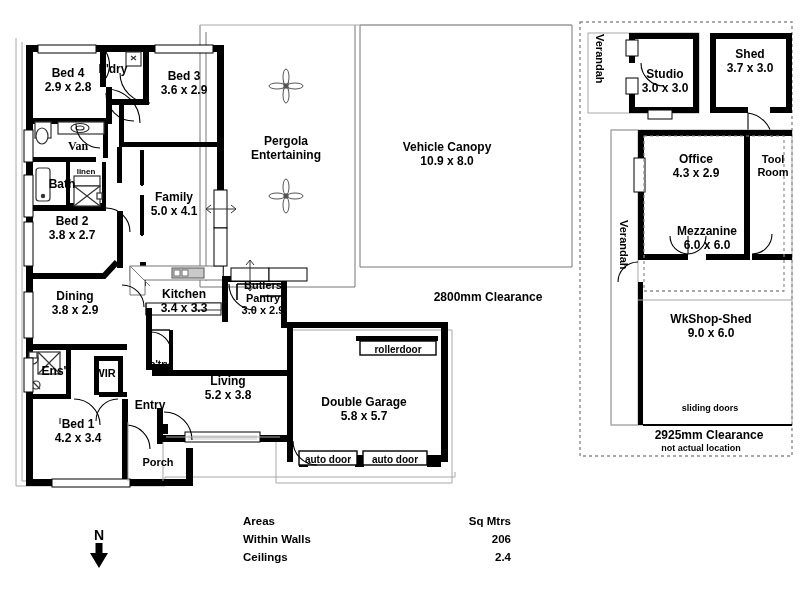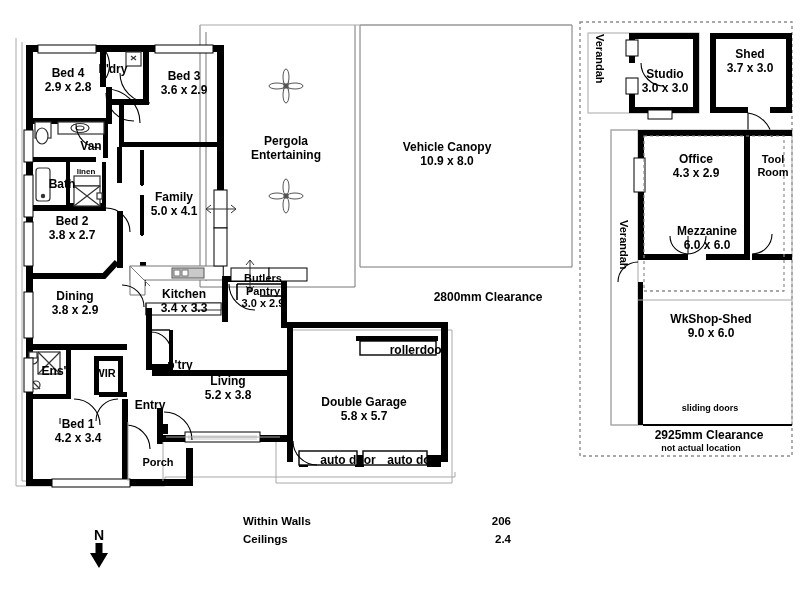--- a/index.html
+++ b/index.html
@@ -7,21 +7,21 @@
     width:800px;height:600px;position:relative;overflow:hidden;
     font-family:"Liberation Sans","DejaVu Sans",sans-serif;
     color:#000;
   }
   #plan{position:absolute;left:0;top:0;width:800px;height:600px;}
   .lbl{position:absolute;text-align:center;line-height:1.15;font-weight:bold;white-space:nowrap;}
   .lbl .nm{display:block;}
   .lbl .dm{display:block;}
   .rm-md{font-size:12px;}
   .rm-sm{font-size:11px;text-align:center;}
-  .rm-xs{font-size:12px;padding-left:20px;}
+  .rm-xs{font-size:10px;}
   .rm-xxs{font-size:8px;}
   .vert{
     position:absolute;font-weight:bold;font-size:11px;
     writing-mode:vertical-rl;text-orientation:mixed;white-space:nowrap;
   }
   .note{position:absolute;font-size:12px;font-weight:bold;white-space:nowrap;text-align:center;}
   
   #areas{position:absolute;left:243px;top:513px;width:268px;font-size:11.5px;font-weight:bold;}
   #areas .row{display:flex;justify-content:space-between;line-height:1.55;}
   #areas .row .k{text-align:left;}
@@ -395,21 +395,21 @@
 
 <div class="lbl rm-md" style="left:90px;top:63px;width:46px;">
   <span class="nm">L'dry</span>
 </div>
 
 <div class="lbl rm-md" style="left:148px;top:70px;width:72px;">
   <span class="nm">Bed 3</span>
   <span class="dm">3.6 x 2.9</span>
 </div>
 
-<div class="lbl rm-md" style="left:65px;top:140px;width:52px;">
+<div class="lbl rm-md" style="left:52px;top:140px;width:52px;font-family:Liberation Serif, serif;">
   <span class="nm">Van</span>
 </div>
 
 <div class="lbl rm-xxs" style="left:70px;top:167px;width:32px;">
   <span class="nm">linen</span>
 </div>
 
 <div class="lbl rm-md" style="left:40px;top:178px;width:44px;">
   <span class="nm">Bath</span>
 </div>
@@ -427,21 +427,21 @@
 <div class="lbl rm-md" style="left:37px;top:290px;width:76px;">
   <span class="nm">Dining</span>
   <span class="dm">3.8 x 2.9</span>
 </div>
 
 <div class="lbl rm-md" style="left:146px;top:288px;width:76px;">
   <span class="nm">Kitchen</span>
   <span class="dm">3.4 x 3.3</span>
 </div>
 
-<div class="lbl rm-sm" style="left:232px;top:272px;width:62px;">
+<div class="lbl rm-sm" style="left:232px;top:279px;width:62px;">
   <span class="nm">Butlers</span>
   <span class="nm">Pantry</span>
   <span class="dm">3.0 x 2.9</span>
 </div>
 
 <div class="lbl rm-xs" style="left:142px;top:359px;width:36px;">
   <span class="nm">p'try</span>
 </div>
 
 <div class="lbl rm-md" style="left:33px;top:365px;width:42px;">
@@ -541,20 +541,24 @@
   <span>sliding doors</span>
 </div>
 <div class="note" style="left:624px;top:428px;width:170px;">
   <span>2925mm Clearance</span>
 </div>
 <div class="note" style="left:606px;top:443px;width:190px;font-size:9px;">
   <span>not actual location</span>
 </div>
 
 <div id="areas">
+  <div class="row">
+    <span class="k">Areas</span>
+    <span class="v">Sq Mtrs</span>
+  </div>
   <div class="row">
     <span class="k">Within Walls</span>
     <span class="v">206</span>
   </div>
   <div class="row">
     <span class="k">Ceilings</span>
     <span class="v">2.4</span>
   </div>
 </div>
 

